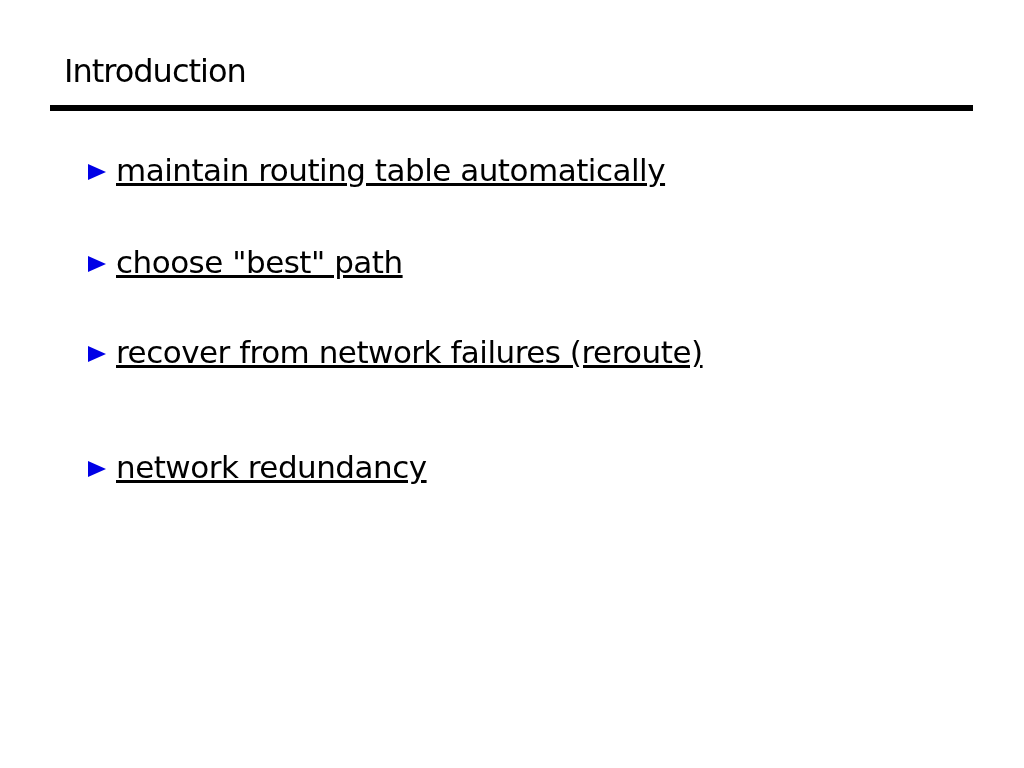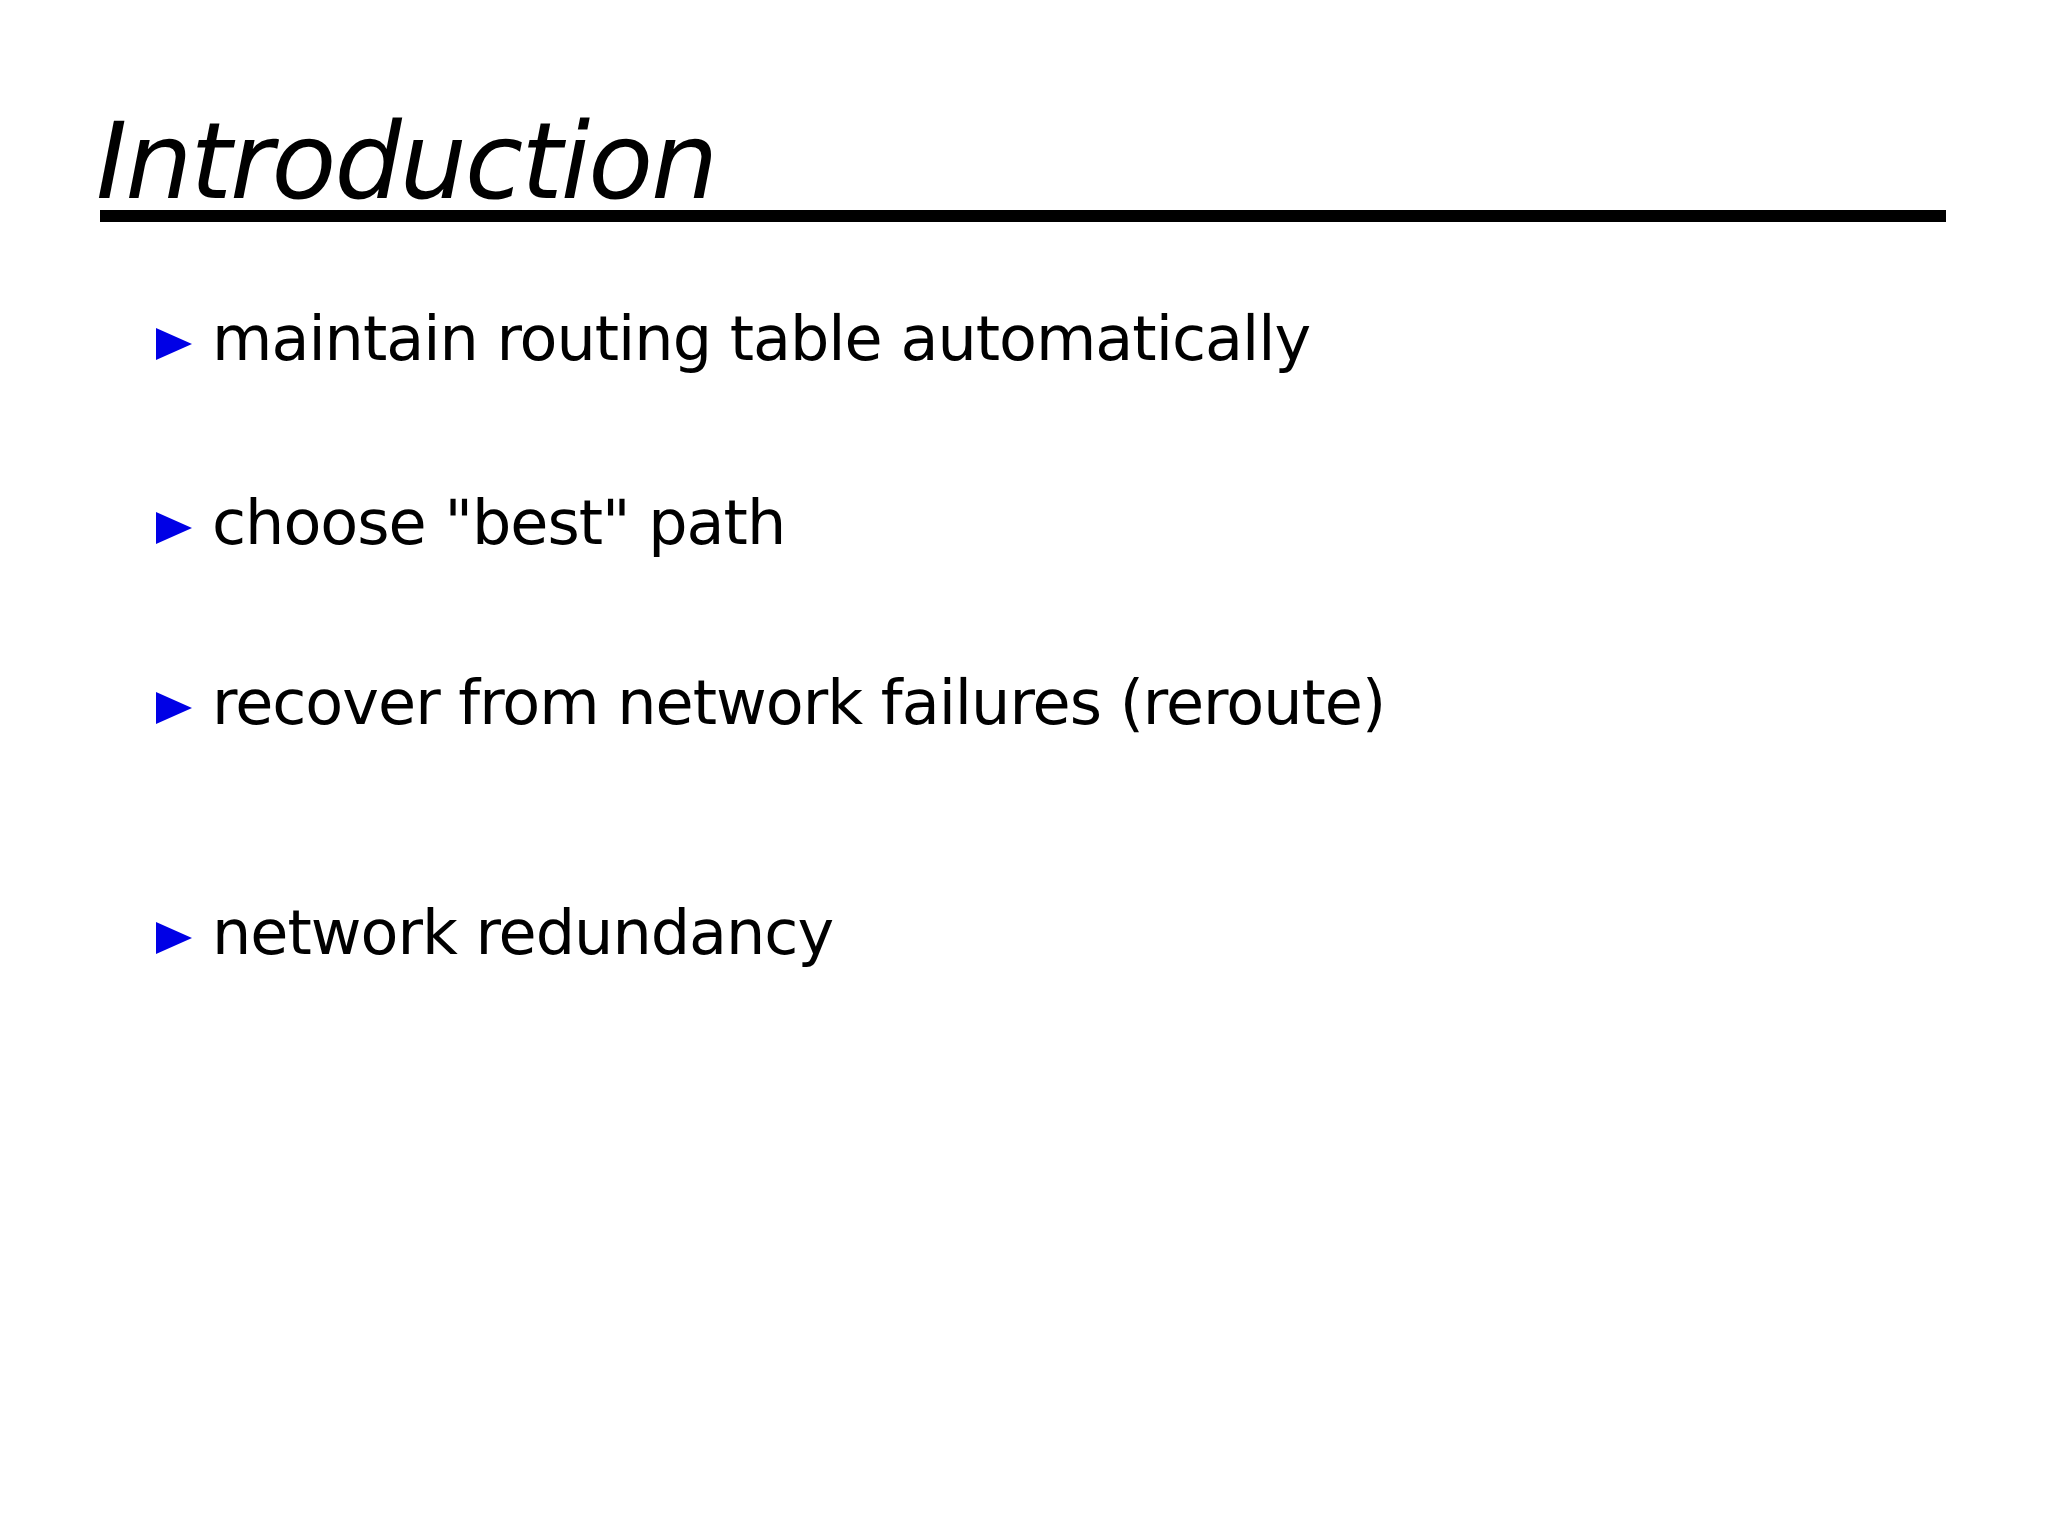--- a/index.html
+++ b/index.html
@@ -11,50 +11,50 @@
     position: relative;
     width: 1024px;
     height: 768px;
     background: var(--background, #ffffff);
     font-family: "DejaVu Sans", sans-serif;
     color: var(--text, #000000);
     overflow: hidden;
   }
   .title {
     position: absolute;
-    left: 48px;
+    left: 64px;
     top: 55px;
     margin: 0;
-    font-size: 53px;
+    font-size: 32px;
     font-weight: normal;
     letter-spacing: -1px;
     line-height: 1;
     white-space: nowrap;
     color: var(--text, #000000);
-    font-style: italic;
   }
   .title-rule {
     position: absolute;
     left: 50px;
     top: 105px;
     width: 923px;
     height: 6px;
     background: var(--rule, #000000);
   }
   .bullets {
     margin: 0;
     padding: 0;
     list-style: none;
   }
   .bullet-item {
     position: absolute;
-    left: 78px;
+    left: 88px;
     display: flex;
     align-items: center;
     height: 38px;
+    text-decoration: underline;
   }
   .tri {
     width: 0;
     height: 0;
     border-left: 18px solid var(--bullet, #0000e6);
     border-top: 8px solid transparent;
     border-bottom: 8px solid transparent;
     margin-top: 3px;
     flex: 0 0 auto;
   }

